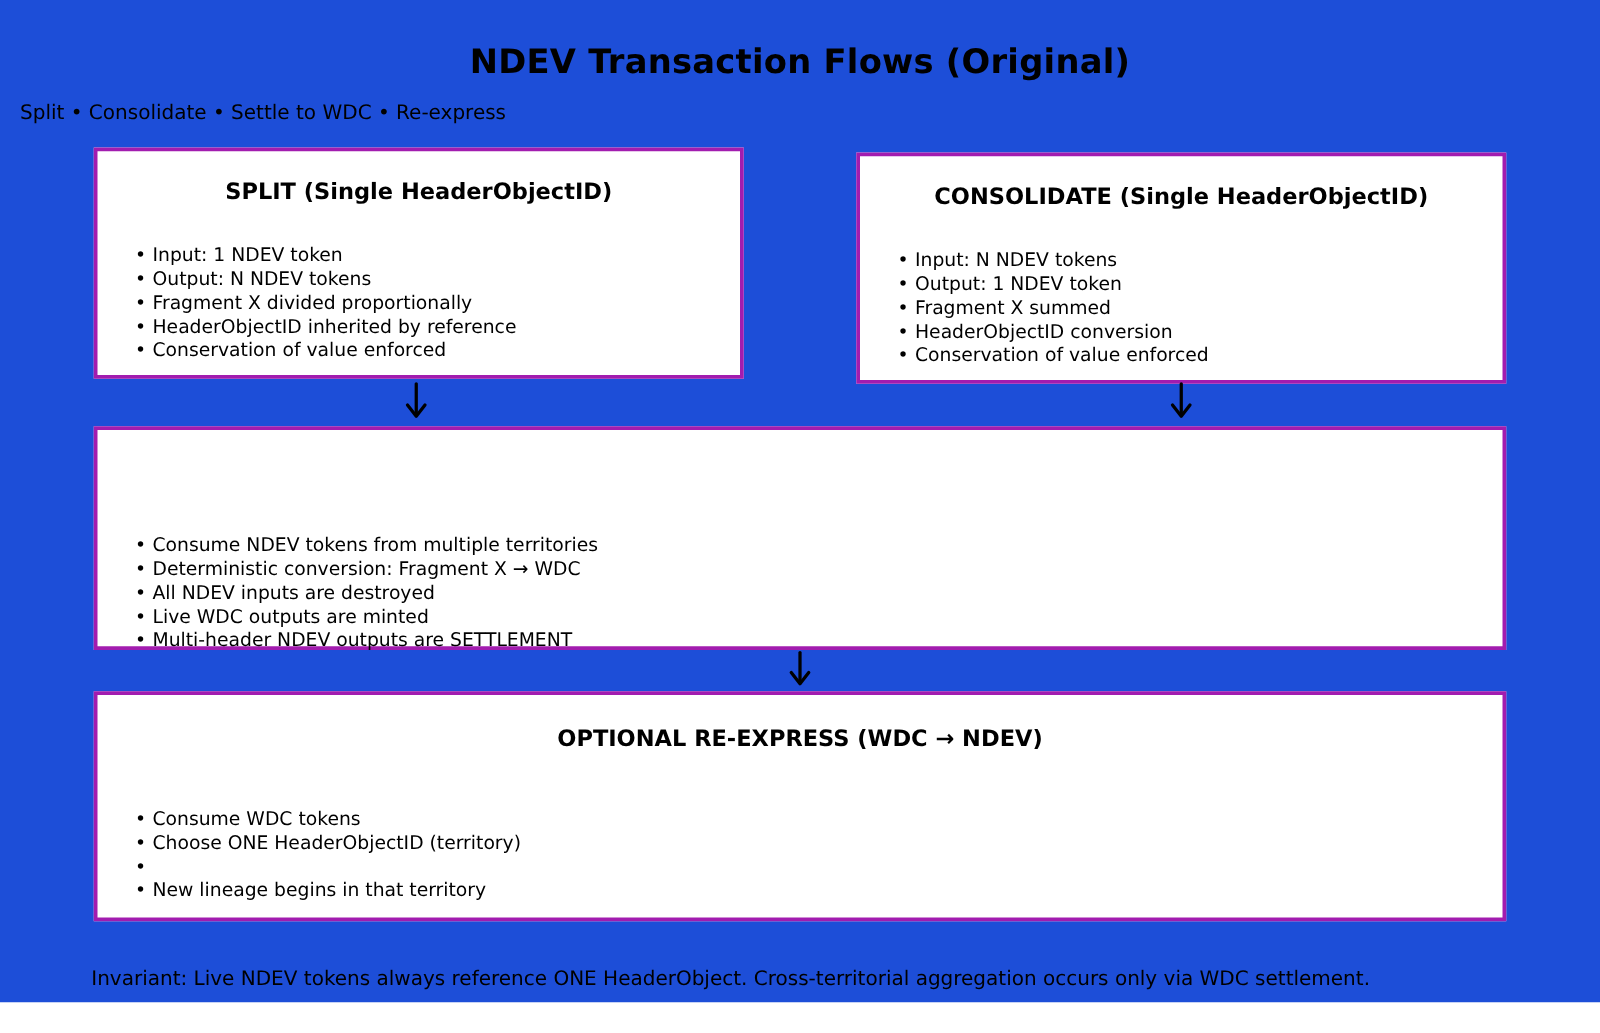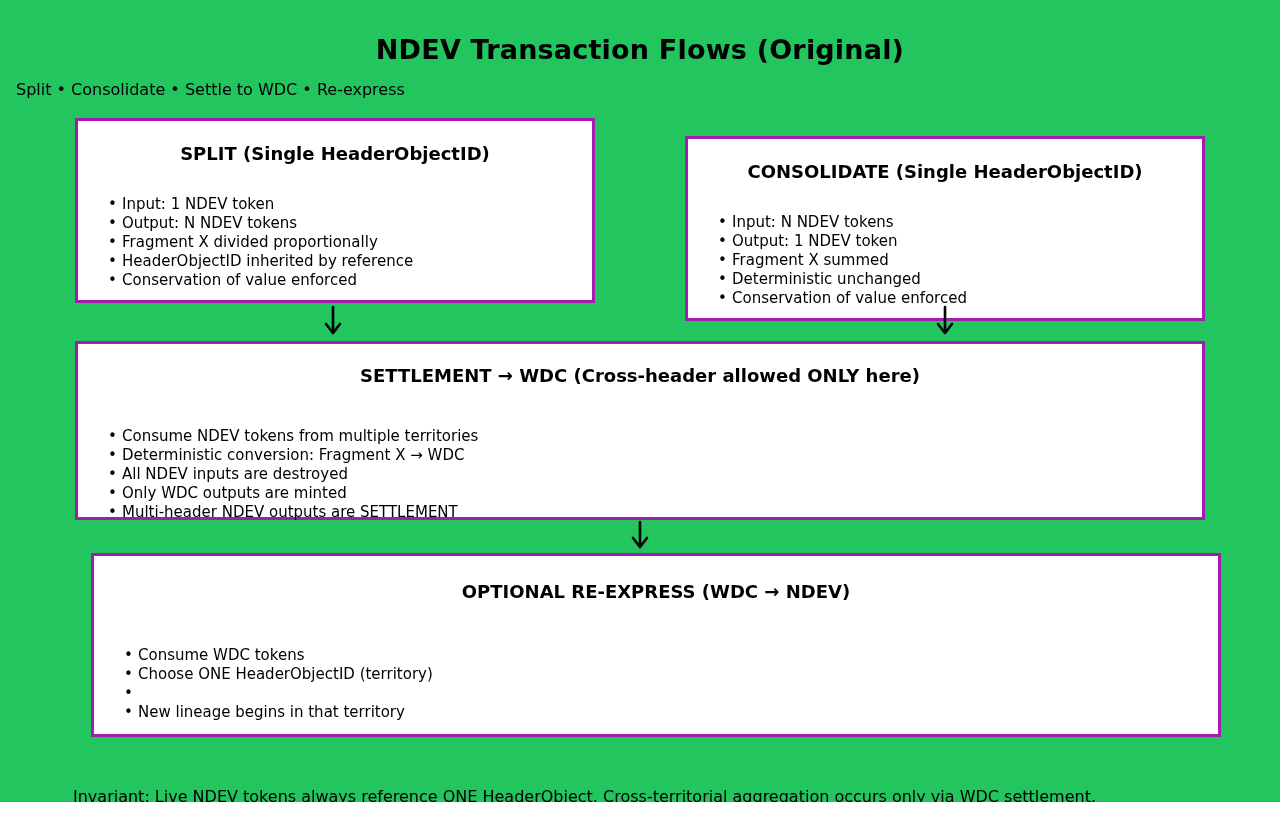--- a/index.html
+++ b/index.html
@@ -1,21 +1,21 @@
 <!DOCTYPE html>
 <html><head>
 <meta charset="utf-8">
 <style>
   * { margin: 0; padding: 0; box-sizing: border-box; }
   html, body { background: #ffffff; }
   .canvas {
     position: relative;
     width: 1280px;
     height: 802px;
-    background: #22c55e;
+    background: #1d4ed8;
     font-family: "DejaVu Sans", sans-serif;
     color: #000000;
     overflow: hidden;
   }
   .main-title {
     position: absolute;
     top: 34px;
     left: 0;
     width: 100%;
     text-align: center;
@@ -29,23 +29,23 @@
     left: 16px;
     width: 100%;
     font-size: 16px;
   }
   .flow-box {
     position: absolute;
     border: 3px solid #a21caf;
     background: #ffffff;
   }
   .box-split       { left: 75px;  top: 118px; width: 520px;  height: 185px; }
-  .box-consolidate { left: 685px; top: 136px; width: 520px;  height: 185px; }
+  .box-consolidate { left: 685px; top: 122px; width: 520px;  height: 185px; }
   .box-settlement  { left: 75px;  top: 341px; width: 1130px; height: 179px; }
-  .box-reexpress   { left: 75px;  top: 553px; width: 1130px; height: 184px; margin-left: 16px; }
+  .box-reexpress   { left: 75px;  top: 553px; width: 1130px; height: 184px; }
   .box-title {
     position: absolute;
     top: var(--title-top, 20px);
     left: 0;
     width: 100%;
     text-align: center;
     font-size: 18px;
     font-weight: bold;
   }
   .bullets {
@@ -66,21 +66,20 @@
     inset: 0;
     width: 1280px;
     height: 826px;
     pointer-events: none;
   }
   .invariant {
     position: absolute;
     top: 773px;
     left: 73px;
     font-size: 16px;
-    margin-top: 14px;
   }
 </style>
 </head>
 <body>
 
 <div class="canvas">
 
   <div class="main-title">NDEV Transaction Flows (Original)</div>
   <div class="subtitle">Split • Consolidate • Settle to WDC • Re-express</div>
 
@@ -120,47 +119,46 @@
         <div class="bullet">
           <span class="marker">•</span>
           <span>Output: 1 NDEV token</span>
         </div>
         <div class="bullet">
           <span class="marker">•</span>
           <span>Fragment X summed</span>
         </div>
         <div class="bullet">
           <span class="marker">•</span>
-          <span>Deterministic unchanged</span>
+          <span>HeaderObjectID conversion</span>
         </div>
         <div class="bullet">
           <span class="marker">•</span>
           <span>Conservation of value enforced</span>
         </div>
       </div>
   </div>
 
   <div class="flow-box box-settlement" style="--title-top:21px; --bullets-top:83px;">
-    <div class="box-title">SETTLEMENT → WDC (Cross-header allowed ONLY here)</div>
     <div class="bullets">
         <div class="bullet">
           <span class="marker">•</span>
           <span>Consume NDEV tokens from multiple territories</span>
         </div>
         <div class="bullet">
           <span class="marker">•</span>
           <span>Deterministic conversion: Fragment X → WDC</span>
         </div>
         <div class="bullet">
           <span class="marker">•</span>
           <span>All NDEV inputs are destroyed</span>
         </div>
         <div class="bullet">
           <span class="marker">•</span>
-          <span>Only WDC outputs are minted</span>
+          <span>Live WDC outputs are minted</span>
         </div>
         <div class="bullet">
           <span class="marker">•</span>
           <span>Multi-header NDEV outputs are SETTLEMENT</span>
         </div>
       </div>
   </div>
 
   <div class="flow-box box-reexpress" style="--title-top:25px; --bullets-top:90px;">
     <div class="box-title">OPTIONAL RE-EXPRESS (WDC → NDEV)</div>

